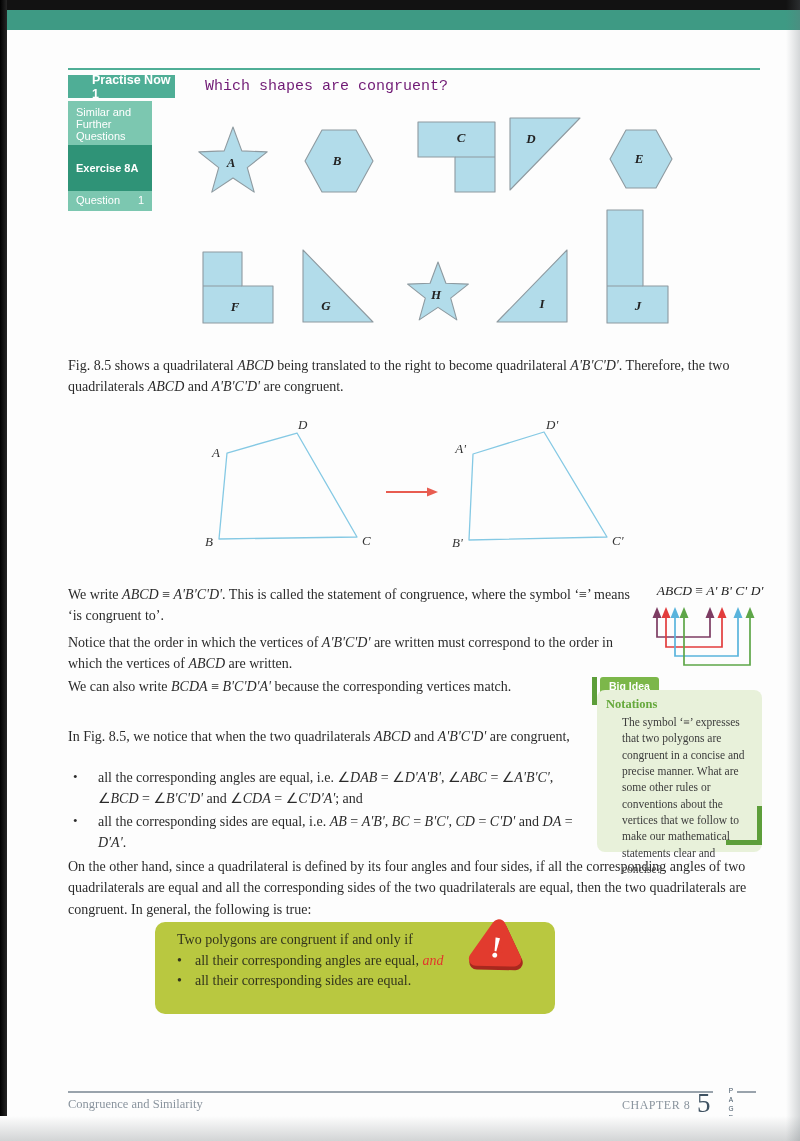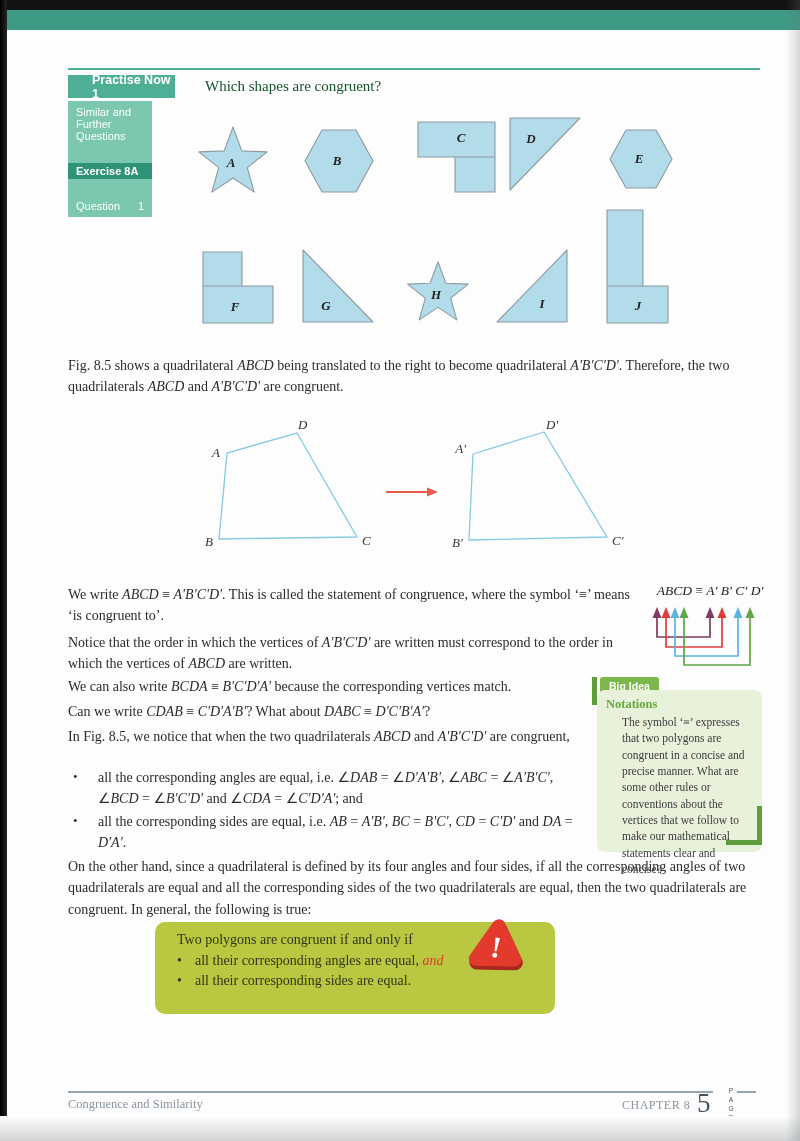--- a/index.html
+++ b/index.html
@@ -14,23 +14,23 @@
   .teal-bar{left:7px;top:10px;width:793px;height:20px;background:#3e9a84;}
   
   .prac-rule{left:68px;top:68px;width:692px;height:2px;background:#4fae96;}
   .prac-head{left:68px;top:75px;width:107px;height:23px;background:#4fae96;color:#fff;
              font-family:"Liberation Sans",sans-serif;font-weight:bold;font-size:12.5px;
              display:flex;align-items:center;padding-left:24px;box-sizing:border-box;}
   .prac-side{left:68px;top:101px;width:84px;background:#7cc7b0;color:#fff;
              font-family:"Liberation Sans",sans-serif;font-size:11px;line-height:1.1;
              padding:4px 0 5px 0;}
   .prac-side .row{padding:1px 8px;}
-  .prac-side .row.dark{background:#2f9377;font-weight:bold;padding:2px 8px;margin:20px 0;}
+  .prac-side .row.dark{background:#2f9377;font-weight:bold;padding:17px 8px;margin:2px 0;}
   .prac-side .qrow{display:flex;justify-content:space-between;padding:1px 8px 0 8px;}
-  .question{left:205px;top:78px;font-size:15px;color:#14532d;}
+  .question{left:205px;top:78px;font-size:15px;color:#701a75;font-family:Liberation Mono, monospace;}
   
   .para{line-height:1.52;font-size:14px;color:#2b2b2b;}
   .bullet{display:flex;}
   .bullet .dot{width:25px;flex:none;padding-left:5px;font-size:13px;color:#2b2b2b;}
   .bullet .btext{flex:1;}
   .figcap{color:#9b9b9b;font-size:13px;text-align:center;}
   
   .corr-title{left:645px;top:583px;width:130px;text-align:center;font-size:13.5px;color:#222;}
   
   .bi-bracket{background:#5d9e3a;}
@@ -131,21 +131,20 @@
       <text class="vx-label" x="466" y="453" text-anchor="end">A'</text>
       <text class="vx-label" x="546" y="429">D'</text>
       <text class="vx-label" x="452" y="547">B'</text>
       <text class="vx-label" x="612" y="545">C'</text>
     </g>
   </svg>
 
   <div class="abs para" style="left:68px;top:584px;width:562px;"><span>We write </span><span style="font-style: italic;">ABCD</span><span> ≡ </span><span style="font-style: italic;">A'B'C'D'</span><span>. This is called the statement of congruence, where the symbol ‘≡’ means ‘is congruent to’.</span></div>
   <div class="abs para" style="left:68px;top:632px;width:562px;"><span>Notice that the order in which the vertices of </span><span style="font-style: italic;">A'B'C'D'</span><span> are written must correspond to the order in which the vertices of </span><span style="font-style: italic;">ABCD</span><span> are written.</span></div>
   <div class="abs para" style="left:68px;top:676px;width:562px;"><span>We can also write </span><span style="font-style: italic;">BCDA</span><span> ≡ </span><span style="font-style: italic;">B'C'D'A'</span><span> because the corresponding vertices match.</span></div>
-  <div class="abs para" style="left:68px;top:701px;width:562px;"><span>Can we write </span><span style="font-style: italic;">CDAB</span><span> ≡ </span><span style="font-style: italic;">C'D'A'B'</span><span>? What about </span><span style="font-style: italic;">DABC</span><span> ≡ </span><span style="font-style: italic;">D'C'B'A'</span><span>?</span></div>
   <div class="abs para" style="left:68px;top:726px;width:518px;"><span>In Fig. 8.5, we notice that when the two quadrilaterals </span><span style="font-style: italic;">ABCD</span><span> and </span><span style="font-style: italic;">A'B'C'D'</span><span> are congruent,</span></div>
 
   <div class="abs para bullet" style="left:68px;top:767px;width:528px;">
     <span class="dot">•</span>
     <span class="btext"><span>all the corresponding angles are equal, i.e. ∠</span><span style="font-style: italic;">DAB</span><span> = ∠</span><span style="font-style: italic;">D'A'B'</span><span>, ∠</span><span style="font-style: italic;">ABC</span><span> = ∠</span><span style="font-style: italic;">A'B'C'</span><span>, ∠</span><span style="font-style: italic;">BCD</span><span> = ∠</span><span style="font-style: italic;">B'C'D'</span><span> and ∠</span><span style="font-style: italic;">CDA</span><span> = ∠</span><span style="font-style: italic;">C'D'A'</span><span>; and</span></span>
   </div>
   <div class="abs para bullet" style="left:68px;top:811px;width:528px;">
     <span class="dot">•</span>
     <span class="btext"><span>all the corresponding sides are equal, i.e. </span><span style="font-style: italic;">AB</span><span> = </span><span style="font-style: italic;">A'B'</span><span>, </span><span style="font-style: italic;">BC</span><span> = </span><span style="font-style: italic;">B'C'</span><span>, </span><span style="font-style: italic;">CD</span><span> = </span><span style="font-style: italic;">C'D'</span><span> and </span><span style="font-style: italic;">DA</span><span> = </span><span style="font-style: italic;">D'A'</span><span>.</span></span>
   </div>

